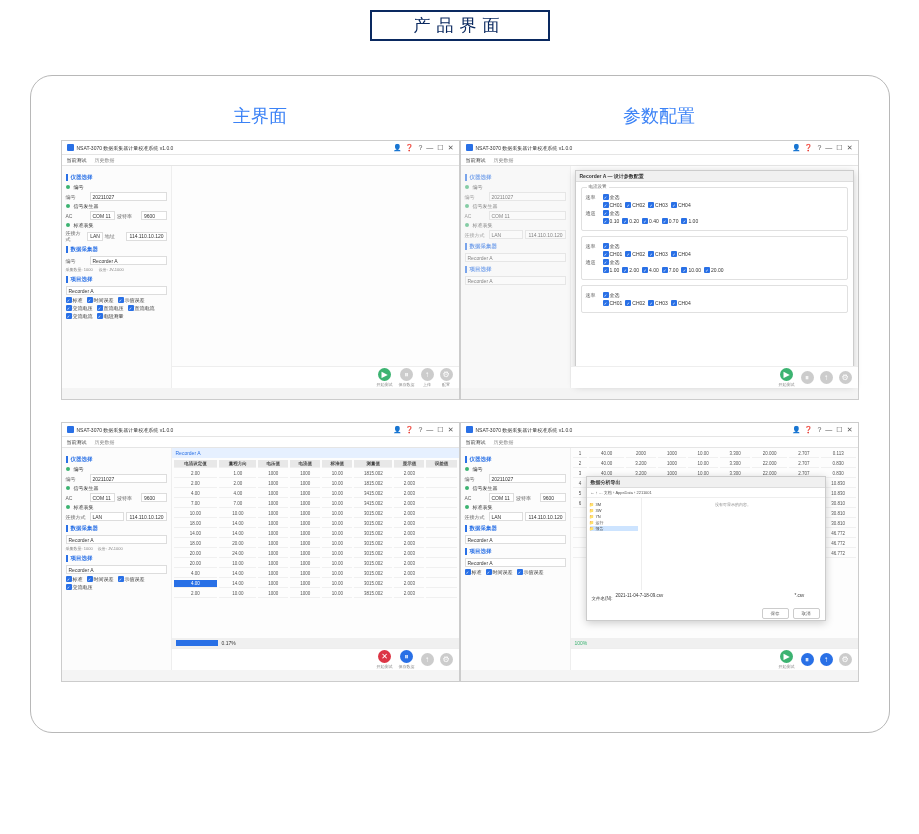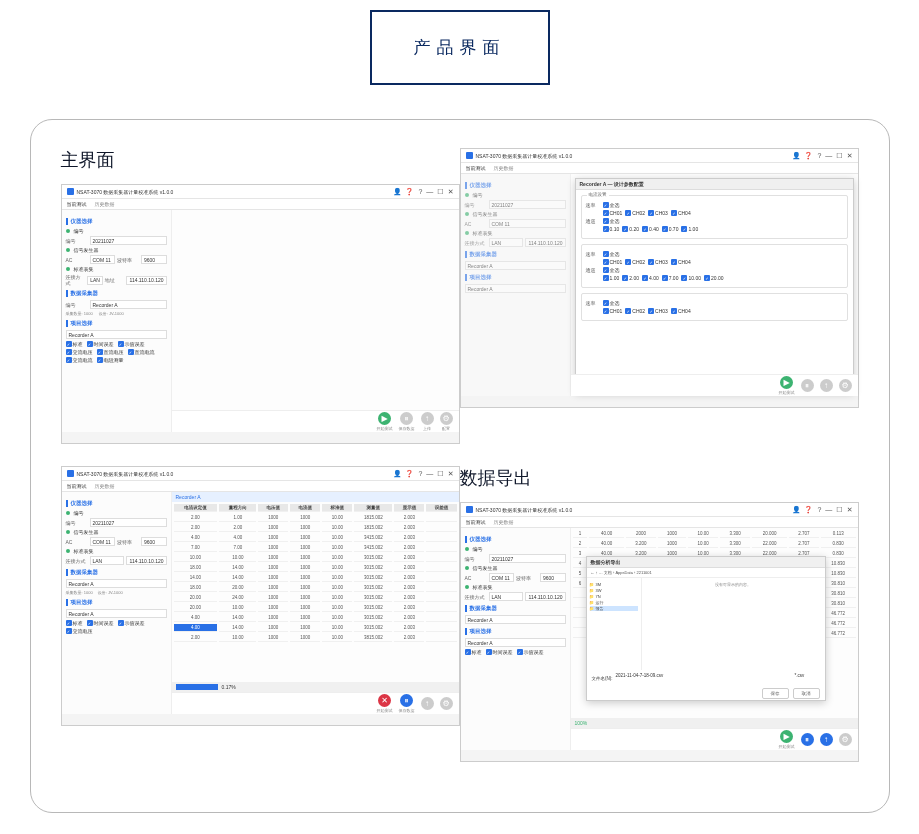--- a/index.html
+++ b/index.html
@@ -1,21 +1,21 @@
 <!DOCTYPE html>
 <html><head>
 <meta charset="utf-8">
 <style>
 *{box-sizing:border-box;margin:0;padding:0;font-family:"Microsoft YaHei",Arial,sans-serif}
 body{background:#fff;width:919px;padding:10px 0}
-.title-box{border:2px solid #0a2960;width:180px;margin:0 auto 34px;padding:24px 0;text-align:center;color:#0a2960;font-size:17px;letter-spacing:6px;font-weight:500}
+.title-box{border:2px solid #0a2960;width:180px;margin:0 auto 34px;padding:2px 0;text-align:center;color:#0a2960;font-size:17px;letter-spacing:6px;font-weight:500}
 .container{border:1px solid #b8b8b8;border-radius:22px;width:860px;margin:0 auto;padding:28px 30px}
 .row{display:flex;justify-content:space-around;margin-bottom:22px}
 .card{width:400px}
-.card h3{color:#0f172a;font-size:18px;font-weight:500;margin-bottom:12px}
+.card h3{text-align:center;color:#3b82f6;font-size:18px;font-weight:500;margin-bottom:12px}
 .win{border:1px solid #ccc;background:#f4f4f4;height:260px;position:relative;font-size:5px;color:#333}
 .titlebar{background:#fff;height:14px;display:flex;align-items:center;padding:0 5px;border-bottom:1px solid #e5e5e5}
 .app-icon{width:7px;height:7px;background:#2970e6;border-radius:1px;margin-right:3px}
 .win-title{flex:1}
 .tb-icons{display:flex;gap:4px;align-items:center}
 .tb-icons span{font-size:7px;color:#555}
 .tabs{height:11px;background:#fff;border-bottom:1px solid #e5e5e5;display:flex;align-items:center;padding:0 5px;font-size:5px}
 .tabs .tab{margin-right:8px;color:#888}
 .tabs .tab.active{color:#333}
 .body{display:flex;height:222px}
@@ -186,20 +186,21 @@
                   <div class="fbtn grey">⚙</div>
                   <span class="fbtn-lbl">配置</span>
                 </div>
       </div>
     </div>
   </div>
 </div>
 </div>
 
 <div class="card">
+<h3>参数配置</h3>
 <div class="win">
   <div class="titlebar">
             <span class="app-icon"></span>
             <span class="win-title">NSAT-3070 数据采集器计量校准系统 v1.0.0</span>
             <div class="tb-icons">
               <span>👤</span>
               <span>❓</span>
               <span>?</span>
               <span>—</span>
               <span>☐</span>
@@ -675,21 +676,20 @@
         <div class="fbtn-wrap">
                   <div class="fbtn grey">⚙</div>
                 </div>
       </div>
     </div>
   </div>
 </div>
 </div>
 
 <div class="card">
-<h3>数据导出</h3>
 <div class="win">
   <div class="titlebar">
             <span class="app-icon"></span>
             <span class="win-title">NSAT-3070 数据采集器计量校准系统 v1.0.0</span>
             <div class="tb-icons">
               <span>👤</span>
               <span>❓</span>
               <span>?</span>
               <span>—</span>
               <span>☐</span>

